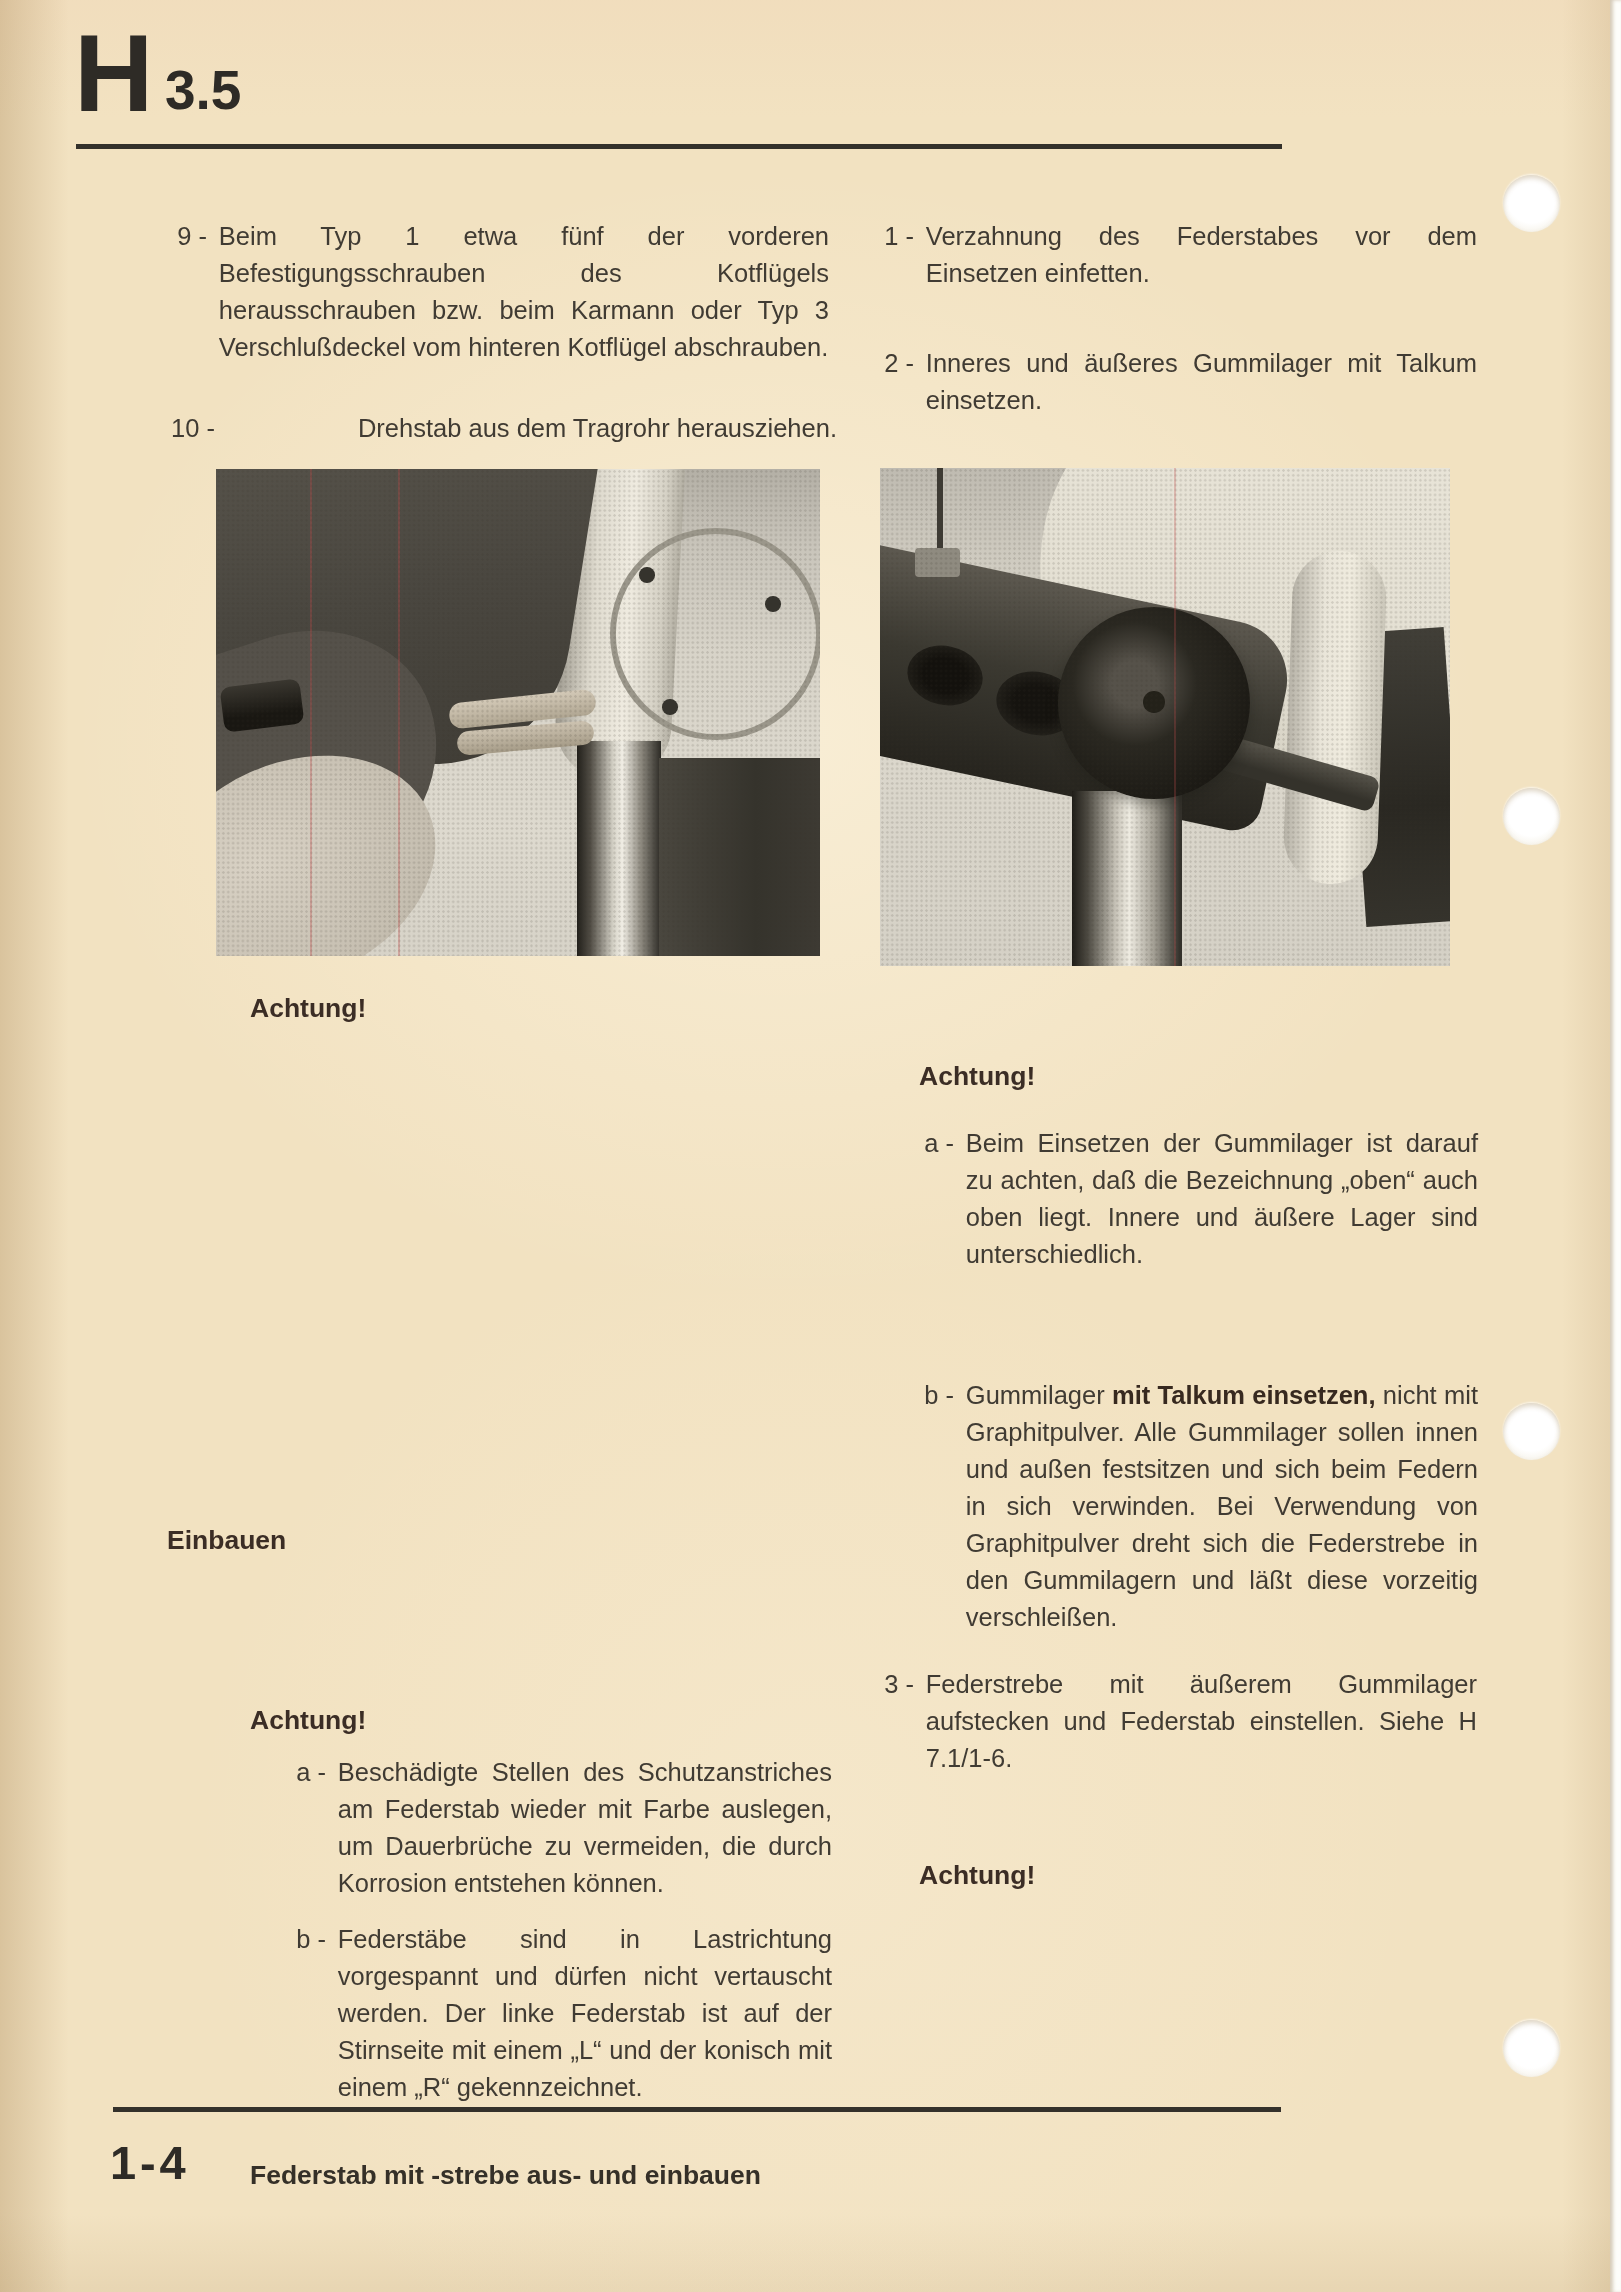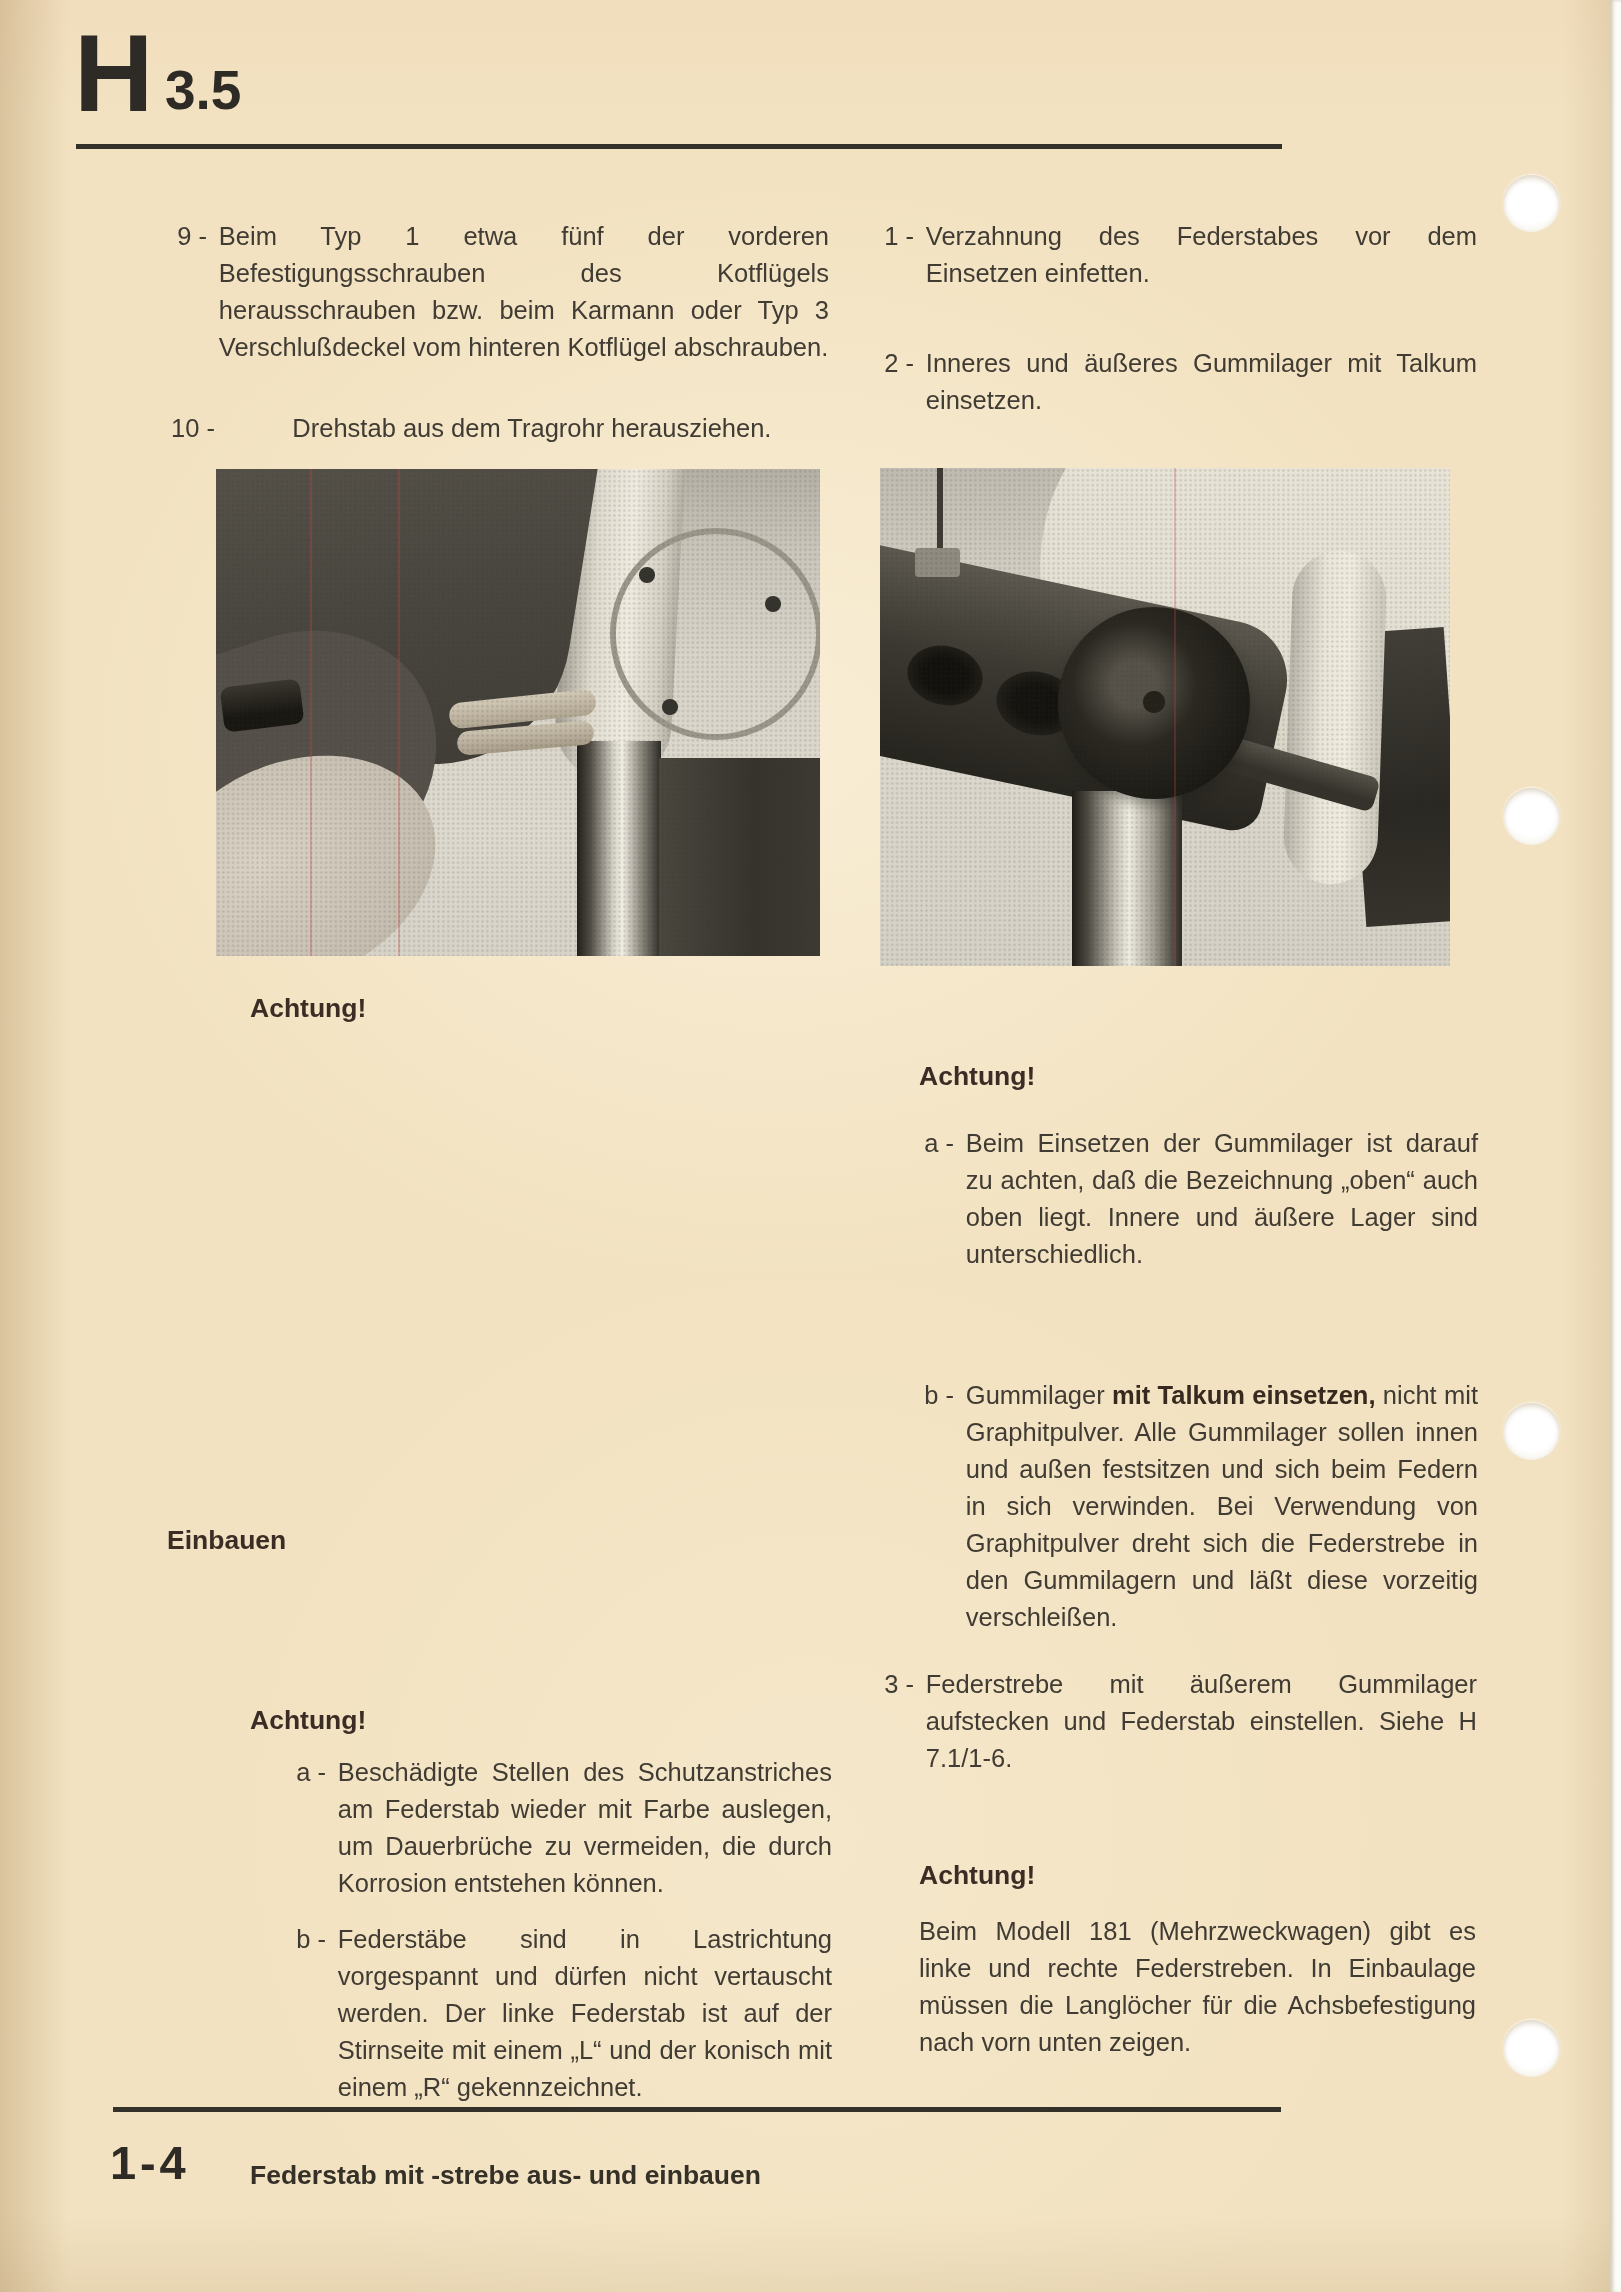--- a/index.html
+++ b/index.html
@@ -134,21 +134,21 @@
   <div class="hdr-code">H</div>
   <div class="hdr-num">3.5</div>
   <div class="rule" style="left:76px;top:144px;width:1206px;"></div>
 
   <div class="step" style="left:160px;top:218px;width:669px;">
     <div class="n" style="width:47px;">9 -</div>
     <div class="t body">Beim Typ 1 etwa fünf der vorderen Befestigungsschrauben des Kotflügels herausschrauben bzw. beim Karmann oder Typ 3 Verschlußdeckel vom hinteren Kotflügel abschrauben.</div>
   </div>
   <div class="step" style="left:155px;top:410px;width:682px;">
     <div class="n" style="width:60px;">10 -</div>
-    <div class="t body" style="text-align:center;">Drehstab aus dem Tragrohr herausziehen.</div>
+    <div class="t body" style="text-align:right;">Drehstab aus dem Tragrohr herausziehen.</div>
   </div>
 
   <div class="step" style="left:875px;top:218px;width:602px;">
     <div class="n" style="width:39px;">1 -</div>
     <div class="t body">Verzahnung des Federstabes vor dem Einsetzen einfetten.</div>
   </div>
   <div class="step" style="left:875px;top:345px;width:602px;">
     <div class="n" style="width:39px;">2 -</div>
     <div class="t body">Inneres und äußeres Gummilager mit Talkum einsetzen.</div>
   </div>
@@ -218,20 +218,19 @@
       <span>Gummilager </span><span class="b">mit Talkum einsetzen,</span><span> nicht mit Graphitpulver. Alle Gummilager sollen innen und außen festsitzen und sich beim Federn in sich verwinden. Bei Verwendung von Graphitpulver dreht sich die Federstrebe in den Gummilagern und läßt diese vorzeitig verschleißen.</span>
     </div>
   </div>
 
   <div class="step" style="left:875px;top:1666px;width:602px;">
     <div class="n" style="width:39px;">3 -</div>
     <div class="t body">Federstrebe mit äußerem Gummilager aufstecken und Federstab einstellen. Siehe H 7.1/1-6.</div>
   </div>
 
   <div class="heading" style="left:919px;top:1860px;">Achtung!</div>
-  <div class="para body" style="left:919px;top:1913px;width:557px;">Beim Modell 181 (Mehrzweckwagen) gibt es linke und rechte Federstreben. In Einbaulage müssen die Langlöcher für die Achsbefestigung nach vorn unten zeigen.</div>
 
   <div class="rule" style="left:113px;top:2107px;width:1168px;"></div>
   <div class="pgnum">1-4</div>
   <div class="ftitle">Federstab mit -strebe aus- und einbauen</div>
 
 </div>
 
 
 </body></html>

